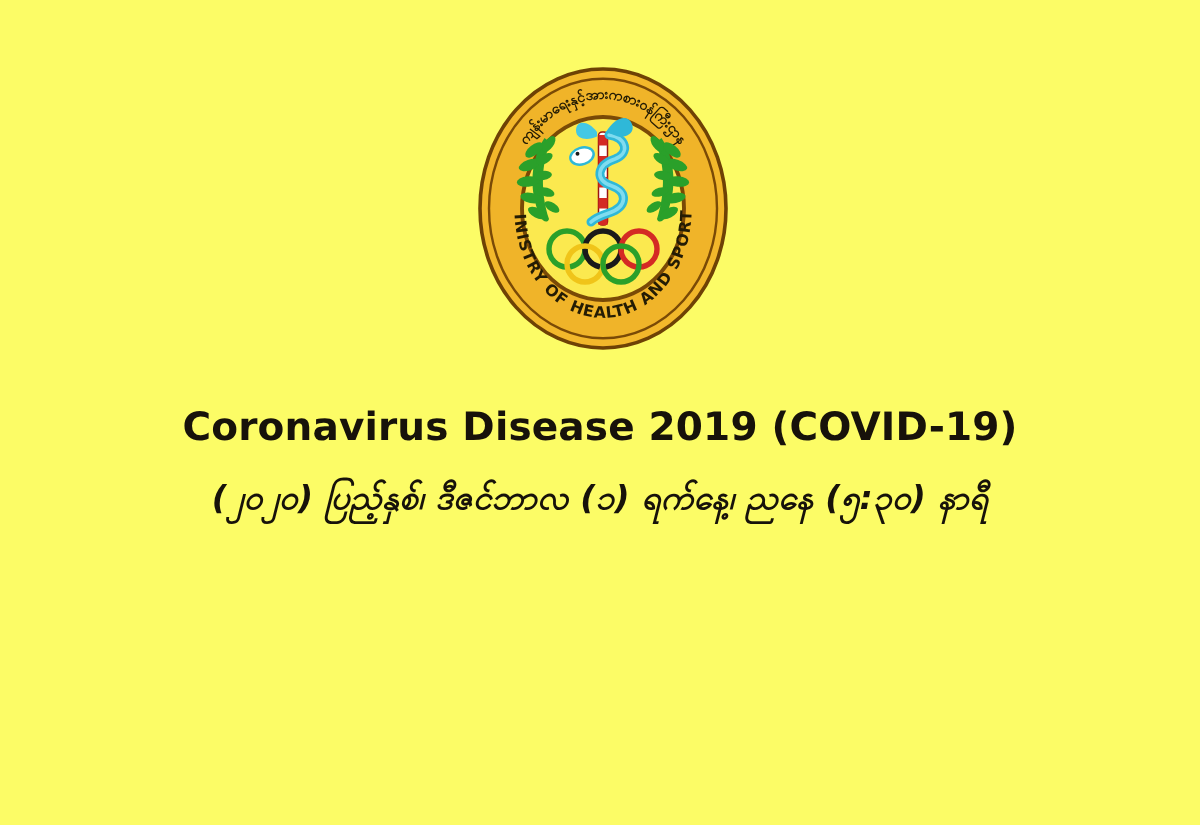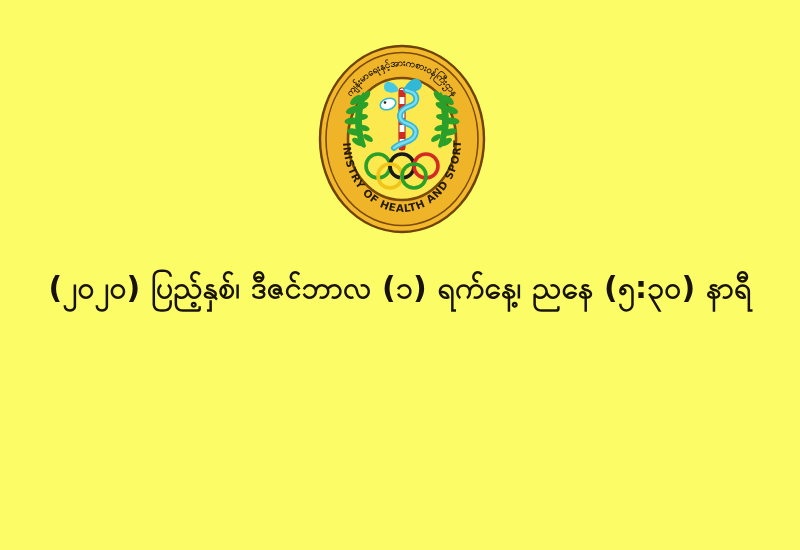--- a/index.html
+++ b/index.html
@@ -61,22 +61,23 @@
     font-size: 26px;
     letter-spacing: 0.1px;
     margin-bottom: 22px;
   }
   #headline-my {
     font-size: 27px;
     letter-spacing: 0.2px;
     margin-bottom: 22px;
   }
   #dateline-my {
-    font-size: 30px;
+    font-size: 22px;
     letter-spacing: 0.2px;
+    font-style: italic;
   }
 </style>
 </head>
 <body>
 
 <div id="poster">
 
   <div id="emblem-wrap">
     <svg id="emblem-svg" viewBox="0 0 168 190" xmlns="http://www.w3.org/2000/svg">
       <defs>
@@ -157,16 +158,17 @@
         <circle cx="84" cy="122" r="12" stroke="#1a1a1a"></circle>
         <circle cx="108" cy="122" r="12" stroke="#d42a24"></circle>
 
         <circle cx="72" cy="132" r="12" stroke="#f0c419"></circle>
         <circle cx="96" cy="132" r="12" stroke="#2aa02a"></circle>
       </g>
     </svg>
   </div>
 
   <div id="text-block">
+    <div class="line" id="title-en">Coronavirus Disease 2019 (COVID-19)</div>
     <div class="line" id="dateline-my">(၂၀၂၀) ပြည့်နှစ်၊ ဒီဇင်ဘာလ (၁) ရက်နေ့၊ ညနေ (၅:၃၀) နာရီ</div>
   </div>
 
 </div>
 
 </body></html>

